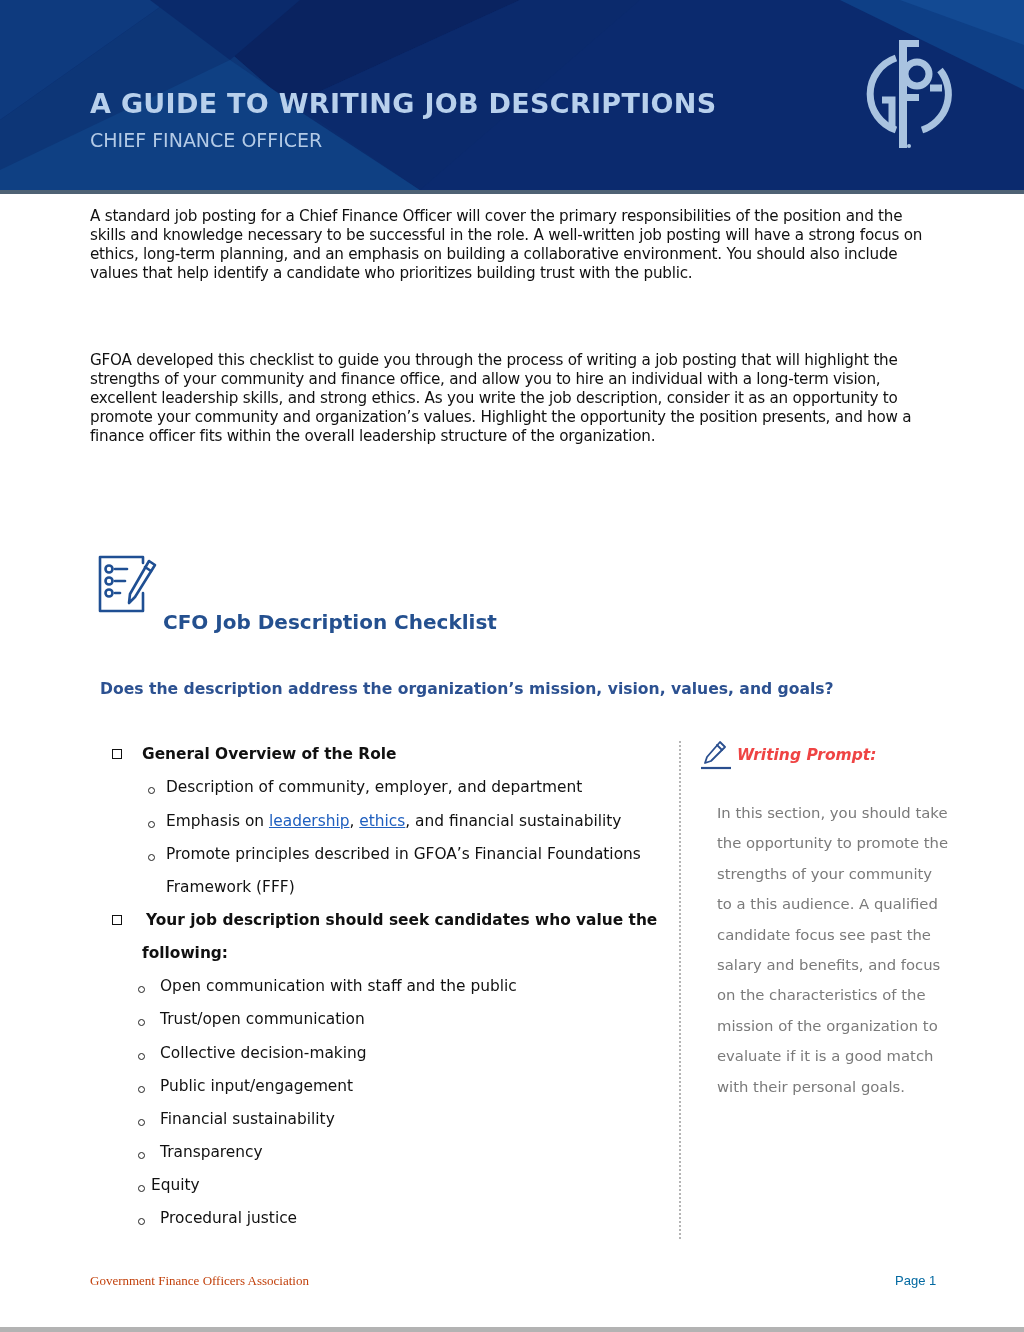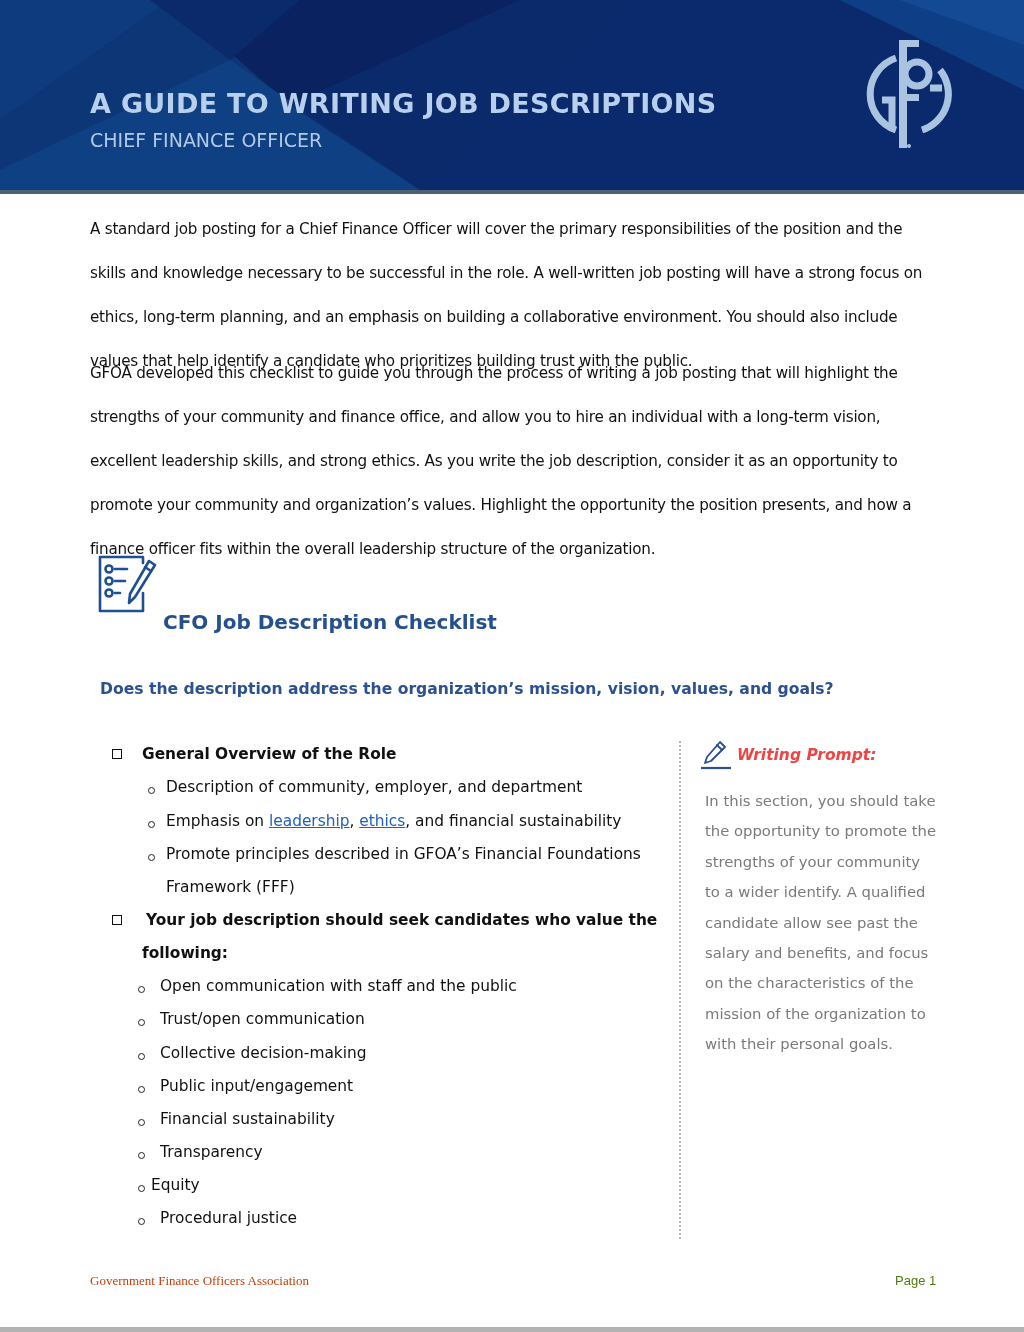--- a/index.html
+++ b/index.html
@@ -28,21 +28,21 @@
     position: absolute; left: 90px; top: 129px;
     font-family: "DejaVu Sans", sans-serif;
     font-size: 19px; color: #b3cae6; white-space: nowrap;
   }
   .logo { position: absolute; left: 862px; top: 36px; width: 94px; height: 116px; }
 
   
   .intro {
     position: absolute; left: 90px; width: 845px;
     font-family: "DejaVu Sans", sans-serif;
-    font-size: 15.2px; line-height: 44px; color: #111;
+    font-size: 15.2px; line-height: 19px; color: #111;
     margin: 0; letter-spacing: -0.25px;
   }
   .p1 { top: 207px; }
   .p2 { top: 351px; }
 
   
   .checklist-icon { position: absolute; left: 97px; top: 553px; width: 62px; height: 62px; }
   .checklist-title {
     position: absolute; left: 163px; top: 610px;
     font-family: "DejaVu Sans", sans-serif; font-weight: bold;
@@ -75,32 +75,32 @@
   }
   .prompt-icon { position: absolute; left: 700px; top: 739px; width: 32px; height: 32px; }
   .prompt-title {
     position: absolute; left: 737px; top: 746px;
     font-family: "DejaVu Sans", sans-serif; font-weight: bold; font-style: italic;
     font-size: 15.5px; color: #ef4444; white-space: nowrap;
   }
   .prompt-body {
     position: absolute; left: 701px; top: 782px; width: 240px;
     font-family: "DejaVu Sans", sans-serif; font-size: 14.8px; line-height: 30.4px;
-    color: #7a7a7a; margin: 4px;
+    color: #7a7a7a; margin: 16px;
   }
   .prompt-body span { display: block; white-space: nowrap; }
 
   
   .footer-left {
     position: absolute; left: 90px; top: 1273px;
     font-family: Liberation Serif, serif; font-size: 13px; color: #c2410c;
   }
   .footer-right {
     position: absolute; left: 895px; top: 1273px;
-    font-family: "Liberation Sans", sans-serif; font-size: 13px; color: #4d7c0f;
+    font-family: "Liberation Sans", sans-serif; font-size: 13px; color: #0369a1;
   }
   .bottom-bar {
     position: absolute; left: 0; top: 1327px; width: 1024px; height: 5px; background: #b3b3b3;
   }
 </style>
 </head>
 <body>
 
 <div class="banner">
   <svg class="bg" width="1024" height="190" viewBox="0 0 1024 190">
@@ -210,23 +210,24 @@
     <path d="M20 3 L25 8 L11 22 L5 24 L7 18 Z"></path>
     <line x1="17" y1="6" x2="22" y2="11"></line>
   </g>
   <line x1="1" y1="29" x2="31" y2="29" stroke="#2a4f8f" stroke-width="2.2"></line>
 </svg>
 <div class="prompt-title">Writing Prompt:</div>
 <div class="prompt-body">
   <span>In this section, you should take</span>
   <span>the opportunity to promote the</span>
   <span>strengths of your community</span>
-  <span>to a wider identify. A qualified</span>
-  <span>candidate allow see past the</span>
+  <span>to a this audience. A qualified</span>
+  <span>candidate focus see past the</span>
   <span>salary and benefits, and focus</span>
   <span>on the characteristics of the</span>
   <span>mission of the organization to</span>
+  <span>evaluate if it is a good match</span>
   <span>with their personal goals.</span>
 </div>
 
 <div class="footer-left">Government Finance Officers Association</div>
 <div class="footer-right">Page 1</div>
 <div class="bottom-bar"></div>
 
 </body></html>

